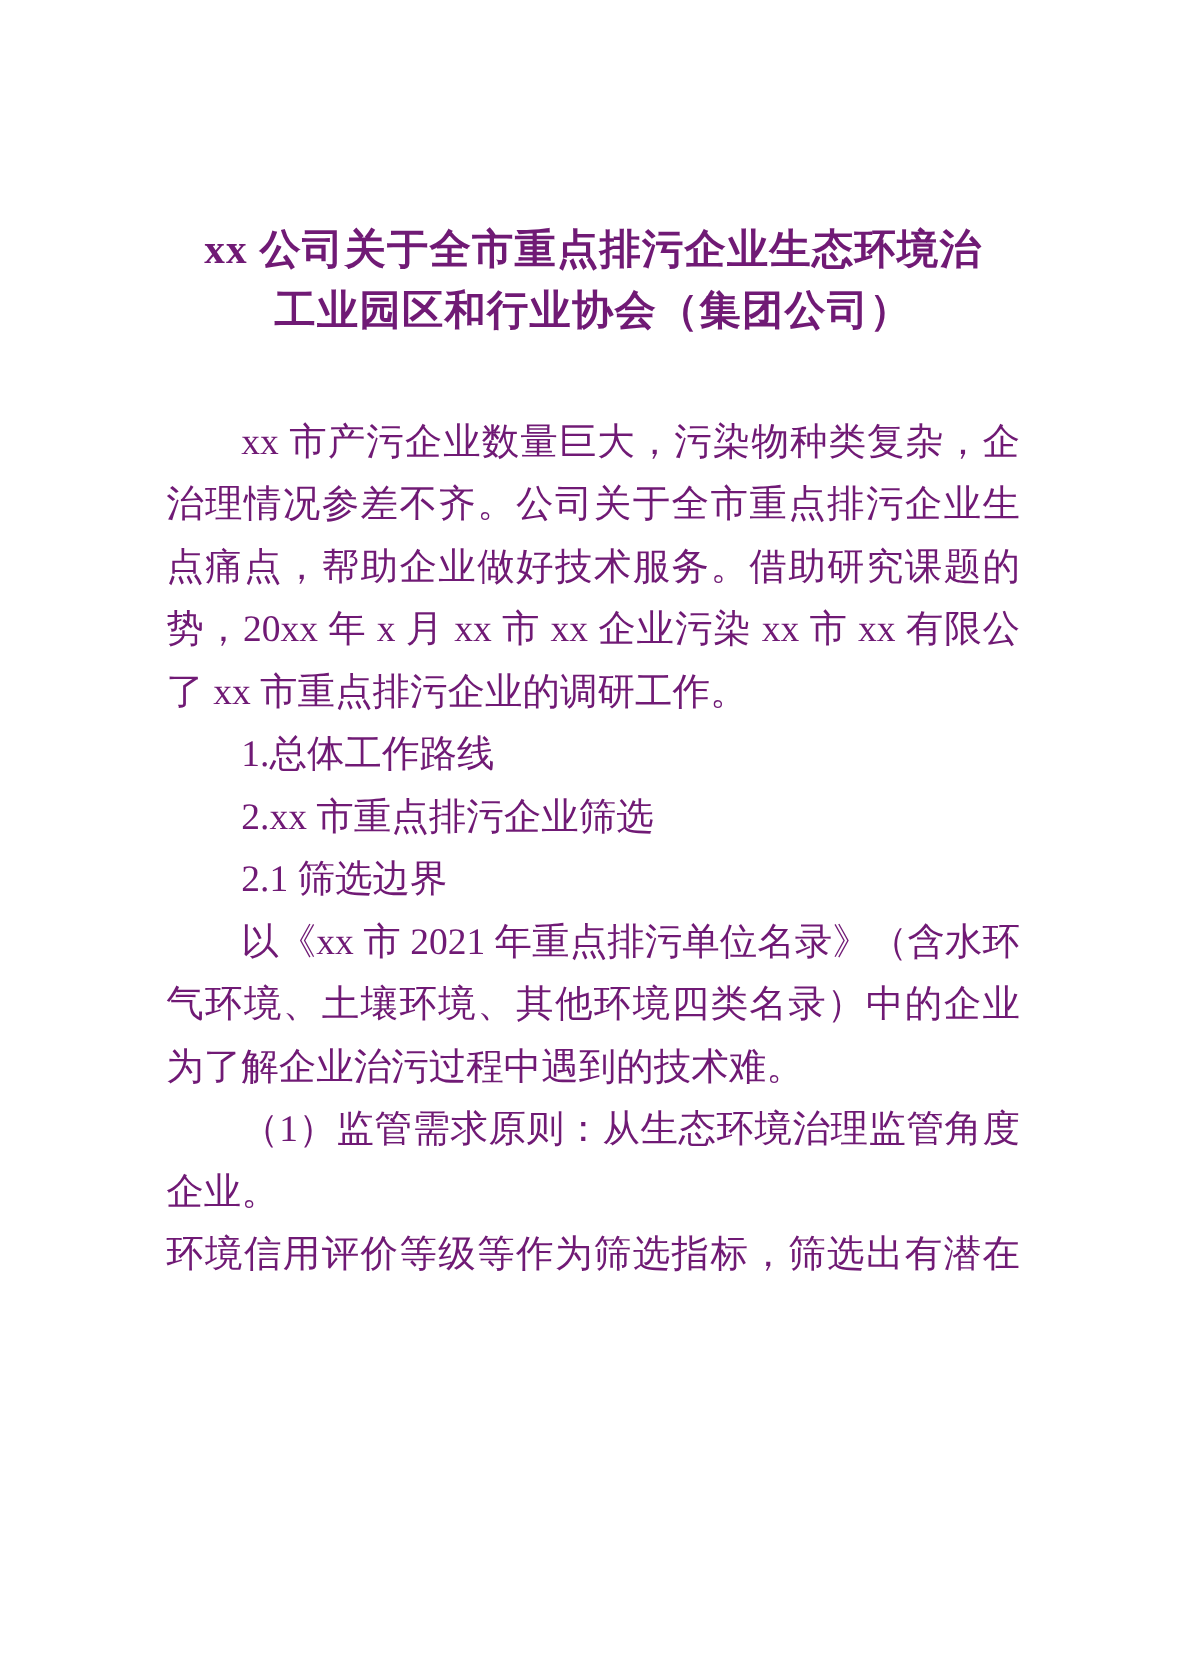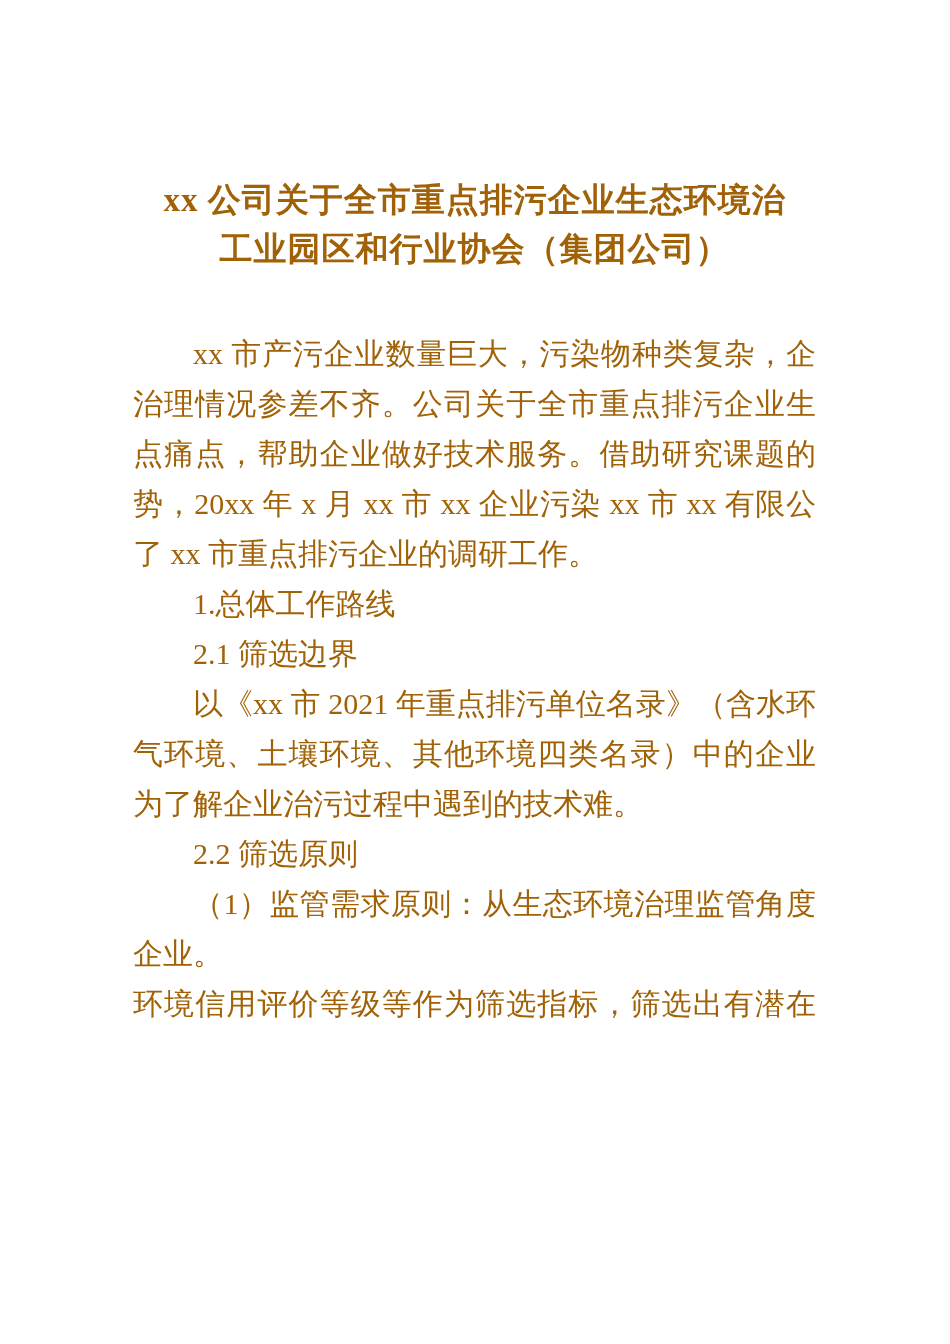--- a/index.html
+++ b/index.html
@@ -5,21 +5,21 @@
   html, body {
     margin: 0;
     padding: 0;
     background: #ffffff;
   }
   .page {
     position: relative;
     width: 950px;
     height: 1344px;
     background: #ffffff;
-    color: #a16207;
+    color: #701a75;
     overflow: hidden;
     font-family: "Liberation Serif", "DejaVu Serif", serif;
   }
   .content {
     position: absolute;
     left: 133px;
     top: 0;
     width: 683px;
   }
   .title {
@@ -61,23 +61,23 @@
         <span class="title-line">xx 公司关于全市重点排污企业生态环境治</span>
         <span class="title-line">工业园区和行业协会（集团公司）</span>
       </h1>
     <div class="doc-body">
         <div class="line indent fill">xx 市产污企业数量巨大，污染物种类复杂，企业污染</div>
         <div class="line fill">治理情况参差不齐。公司关于全市重点排污企业生态环境治</div>
         <div class="line fill">点痛点，帮助企业做好技术服务。借助研究课题的资源优</div>
         <div class="line fill">势，20xx 年 x 月 xx 市 xx 企业污染 xx 市 xx 有限公司开展</div>
         <div class="line">了 xx 市重点排污企业的调研工作。</div>
         <div class="line indent">1.总体工作路线</div>
+        <div class="line indent">2.xx 市重点排污企业筛选</div>
         <div class="line indent">2.1 筛选边界</div>
         <div class="line indent fill">以《xx 市 2021 年重点排污单位名录》（含水环境、大</div>
         <div class="line fill">气环境、土壤环境、其他环境四类名录）中的企业为重点</div>
         <div class="line">为了解企业治污过程中遇到的技术难。</div>
-        <div class="line indent">2.2 筛选原则</div>
         <div class="line indent fill">（1）监管需求原则：从生态环境治理监管角度出发，</div>
         <div class="line">企业。</div>
         <div class="line fill">环境信用评价等级等作为筛选指标，筛选出有潜在需求的</div>
       </div>
   </div>
 </div>
 
 </body></html>

